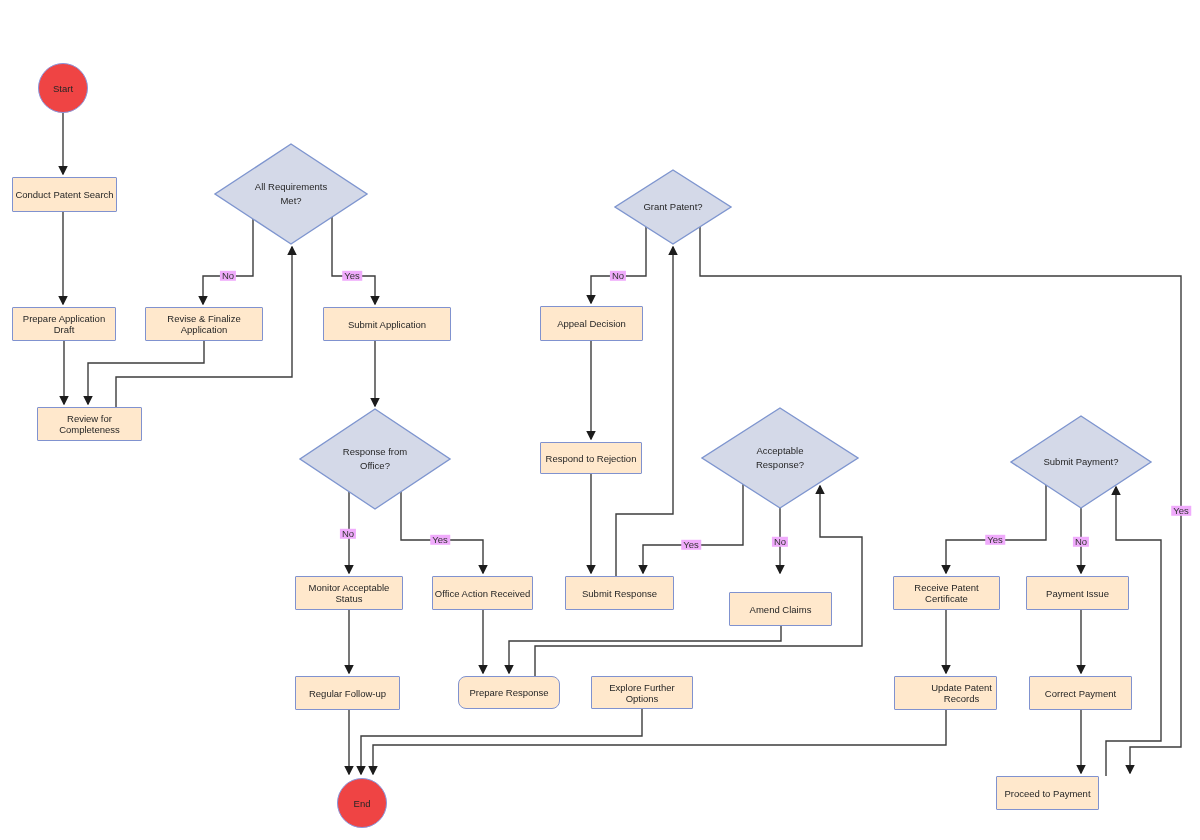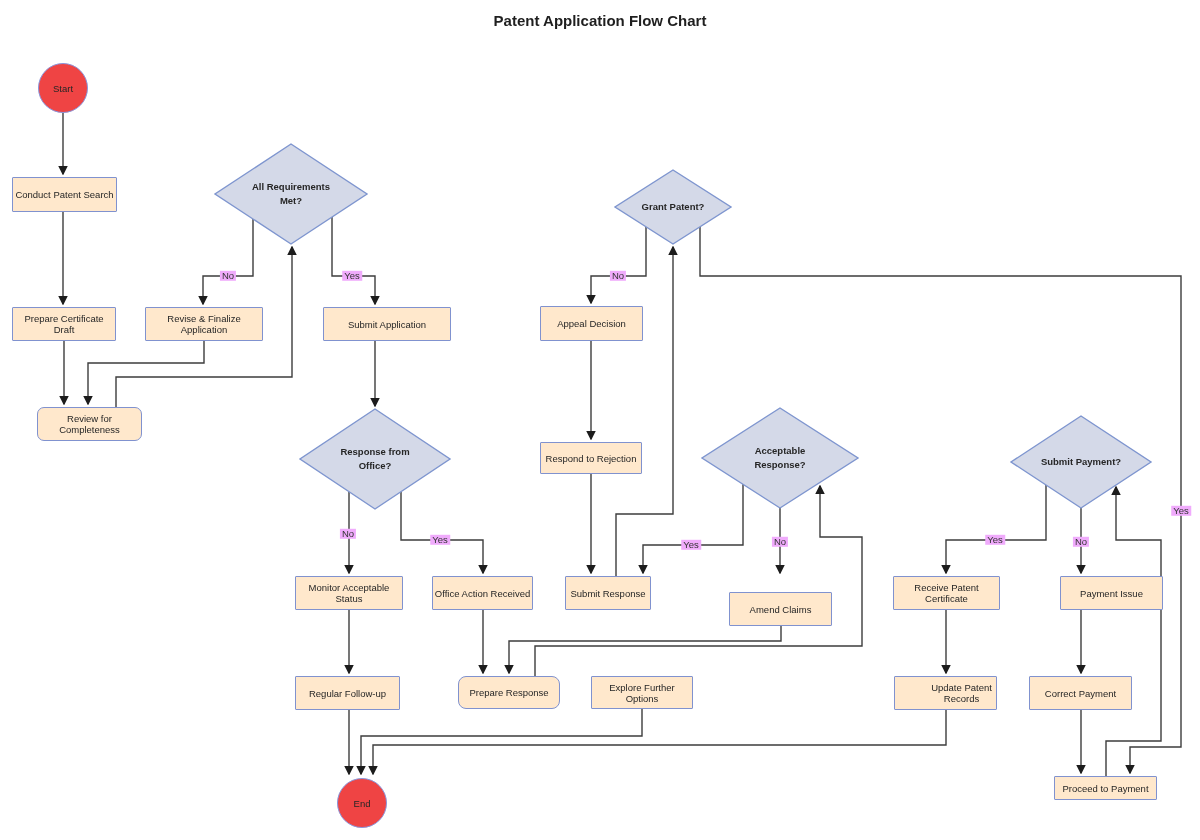--- a/index.html
+++ b/index.html
@@ -11,34 +11,33 @@
     position:absolute; left:0; top:12px; width:1200px; text-align:center;
     font-size:15px; font-weight:bold; color:#1f1f1f;
   }
   svg.layer { position:absolute; left:0; top:0; }
   .node {
     position:absolute; display:flex; align-items:center; justify-content:center;
     text-align:center; font-size:9.5px; color:#262626; box-sizing:border-box;
   }
   .rect  { background:#ffe8cc; border:1.4px solid #8092cf; border-radius:1px; }
   .circle{ background:#ef4444; border:1.4px solid #8896dd; border-radius:50%; }
-  .dlabel{ white-space:pre-line; line-height:1.45;font-weight:bold; }
+  .dlabel{ white-space:pre-line; line-height:1.45; }
   .elabel{
     position:absolute; transform:translate(-50%,-50%); background:#f0abfc;
     padding:0 2px; font-size:9.5px; color:#333333; line-height:1.1;
   }
   polyline.edge { fill:none; stroke:#3d3d3d; stroke-width:1.4; }
   polygon.diamond { fill:#d4d9e8; stroke:#7e95cf; stroke-width:1.4; }
 </style>
 </head>
 <body>
 
 <div class="canvas">
 
-  <div class="title">Patent Application Flow Chart</div>
 
   <svg class="layer" width="1200" height="840" viewBox="0 0 1200 840">
     <defs>
       <marker id="arrow" viewBox="0 0 10 10" refX="8.5" refY="5" markerWidth="7" markerHeight="7" orient="auto-start-reverse">
         <path d="M0,0 L10,5 L0,10 z" fill="#1c1c1c"></path>
       </marker>
     </defs>
 
     <polyline class="edge" points="63,113 63,174" marker-end="url(#arrow)"></polyline>
     <polyline class="edge" points="63,212 63,304" marker-end="url(#arrow)"></polyline>
@@ -75,38 +74,38 @@
     <polygon class="diamond" points="375,409 450,459 375,509 300,459"></polygon>
     <polygon class="diamond" points="673,170 731,207 673,244 615,207"></polygon>
     <polygon class="diamond" points="780,408 858,458 780,508 702,458"></polygon>
     <polygon class="diamond" points="1081,416 1151,462 1081,508 1011,462"></polygon>
   </svg>
 
   <div class="node circle" style="left:38px; top:63px; width:50px; height:50px;">Start</div>
   <div class="node circle" style="left:337px; top:778px; width:50px; height:50px;">End</div>
 
   <div class="node rect" style="left:12px; top:177px; width:105px; height:35px;">Conduct Patent Search</div>
-  <div class="node rect" style="left:12px; top:307px; width:104px; height:34px;">Prepare Certificate Draft</div>
+  <div class="node rect" style="left:12px; top:307px; width:104px; height:34px;">Prepare Application Draft</div>
   <div class="node rect" style="left:145px; top:307px; width:118px; height:34px;">Revise &amp; Finalize Application</div>
   <div class="node rect" style="left:323px; top:307px; width:128px; height:34px;">Submit Application</div>
-  <div class="node rect" style="left:37px; top:407px; width:105px; height:34px;border-radius:7px;">Review for Completeness</div>
+  <div class="node rect" style="left:37px; top:407px; width:105px; height:34px;">Review for Completeness</div>
   <div class="node rect" style="left:540px; top:306px; width:103px; height:35px;">Appeal Decision</div>
   <div class="node rect" style="left:540px; top:442px; width:102px; height:32px;">Respond to Rejection</div>
   <div class="node rect" style="left:295px; top:576px; width:108px; height:34px;">Monitor Acceptable Status</div>
   <div class="node rect" style="left:432px; top:576px; width:101px; height:34px;">Office Action Received</div>
-  <div class="node rect" style="left:565px; top:576px; width:86px; height:34px;">Submit Response</div>
+  <div class="node rect" style="left:565px; top:576px; width:109px; height:34px;">Submit Response</div>
   <div class="node rect" style="left:729px; top:576px; width:103px; height:34px;margin-top:16px;">Amend Claims</div>
   <div class="node rect" style="left:893px; top:576px; width:107px; height:34px;">Receive Patent Certificate</div>
-  <div class="node rect" style="left:1060px; top:576px; width:103px; height:34px;">Payment Issue</div>
+  <div class="node rect" style="left:1026px; top:576px; width:103px; height:34px;">Payment Issue</div>
   <div class="node rect" style="left:295px; top:676px; width:105px; height:34px;">Regular Follow-up</div>
   <div class="node rect" style="left:458px; top:676px; width:102px; height:33px;border-radius:8px;">Prepare Response</div>
   <div class="node rect" style="left:591px; top:676px; width:102px; height:33px;">Explore Further Options</div>
   <div class="node rect" style="left:894px; top:676px; width:103px; height:34px;padding-left:32px;">Update Patent Records</div>
   <div class="node rect" style="left:1029px; top:676px; width:103px; height:34px;">Correct Payment</div>
-  <div class="node rect" style="left:1054px; top:776px; width:103px; height:24px;">Proceed to Payment</div>
+  <div class="node rect" style="left:996px; top:776px; width:103px; height:34px;">Proceed to Payment</div>
 
   <div class="node dlabel" style="left:231px; top:180px; width:120px; height:28px;">All Requirements
 Met?</div>
   <div class="node dlabel" style="left:315px; top:445px; width:120px; height:28px;">Response from
 Office?</div>
   <div class="node dlabel" style="left:613px; top:200px; width:120px; height:14px;">Grant Patent?</div>
   <div class="node dlabel" style="left:720px; top:444px; width:120px; height:28px;">Acceptable
 Response?</div>
   <div class="node dlabel" style="left:1021px; top:455px; width:120px; height:14px;">Submit Payment?</div>
 

